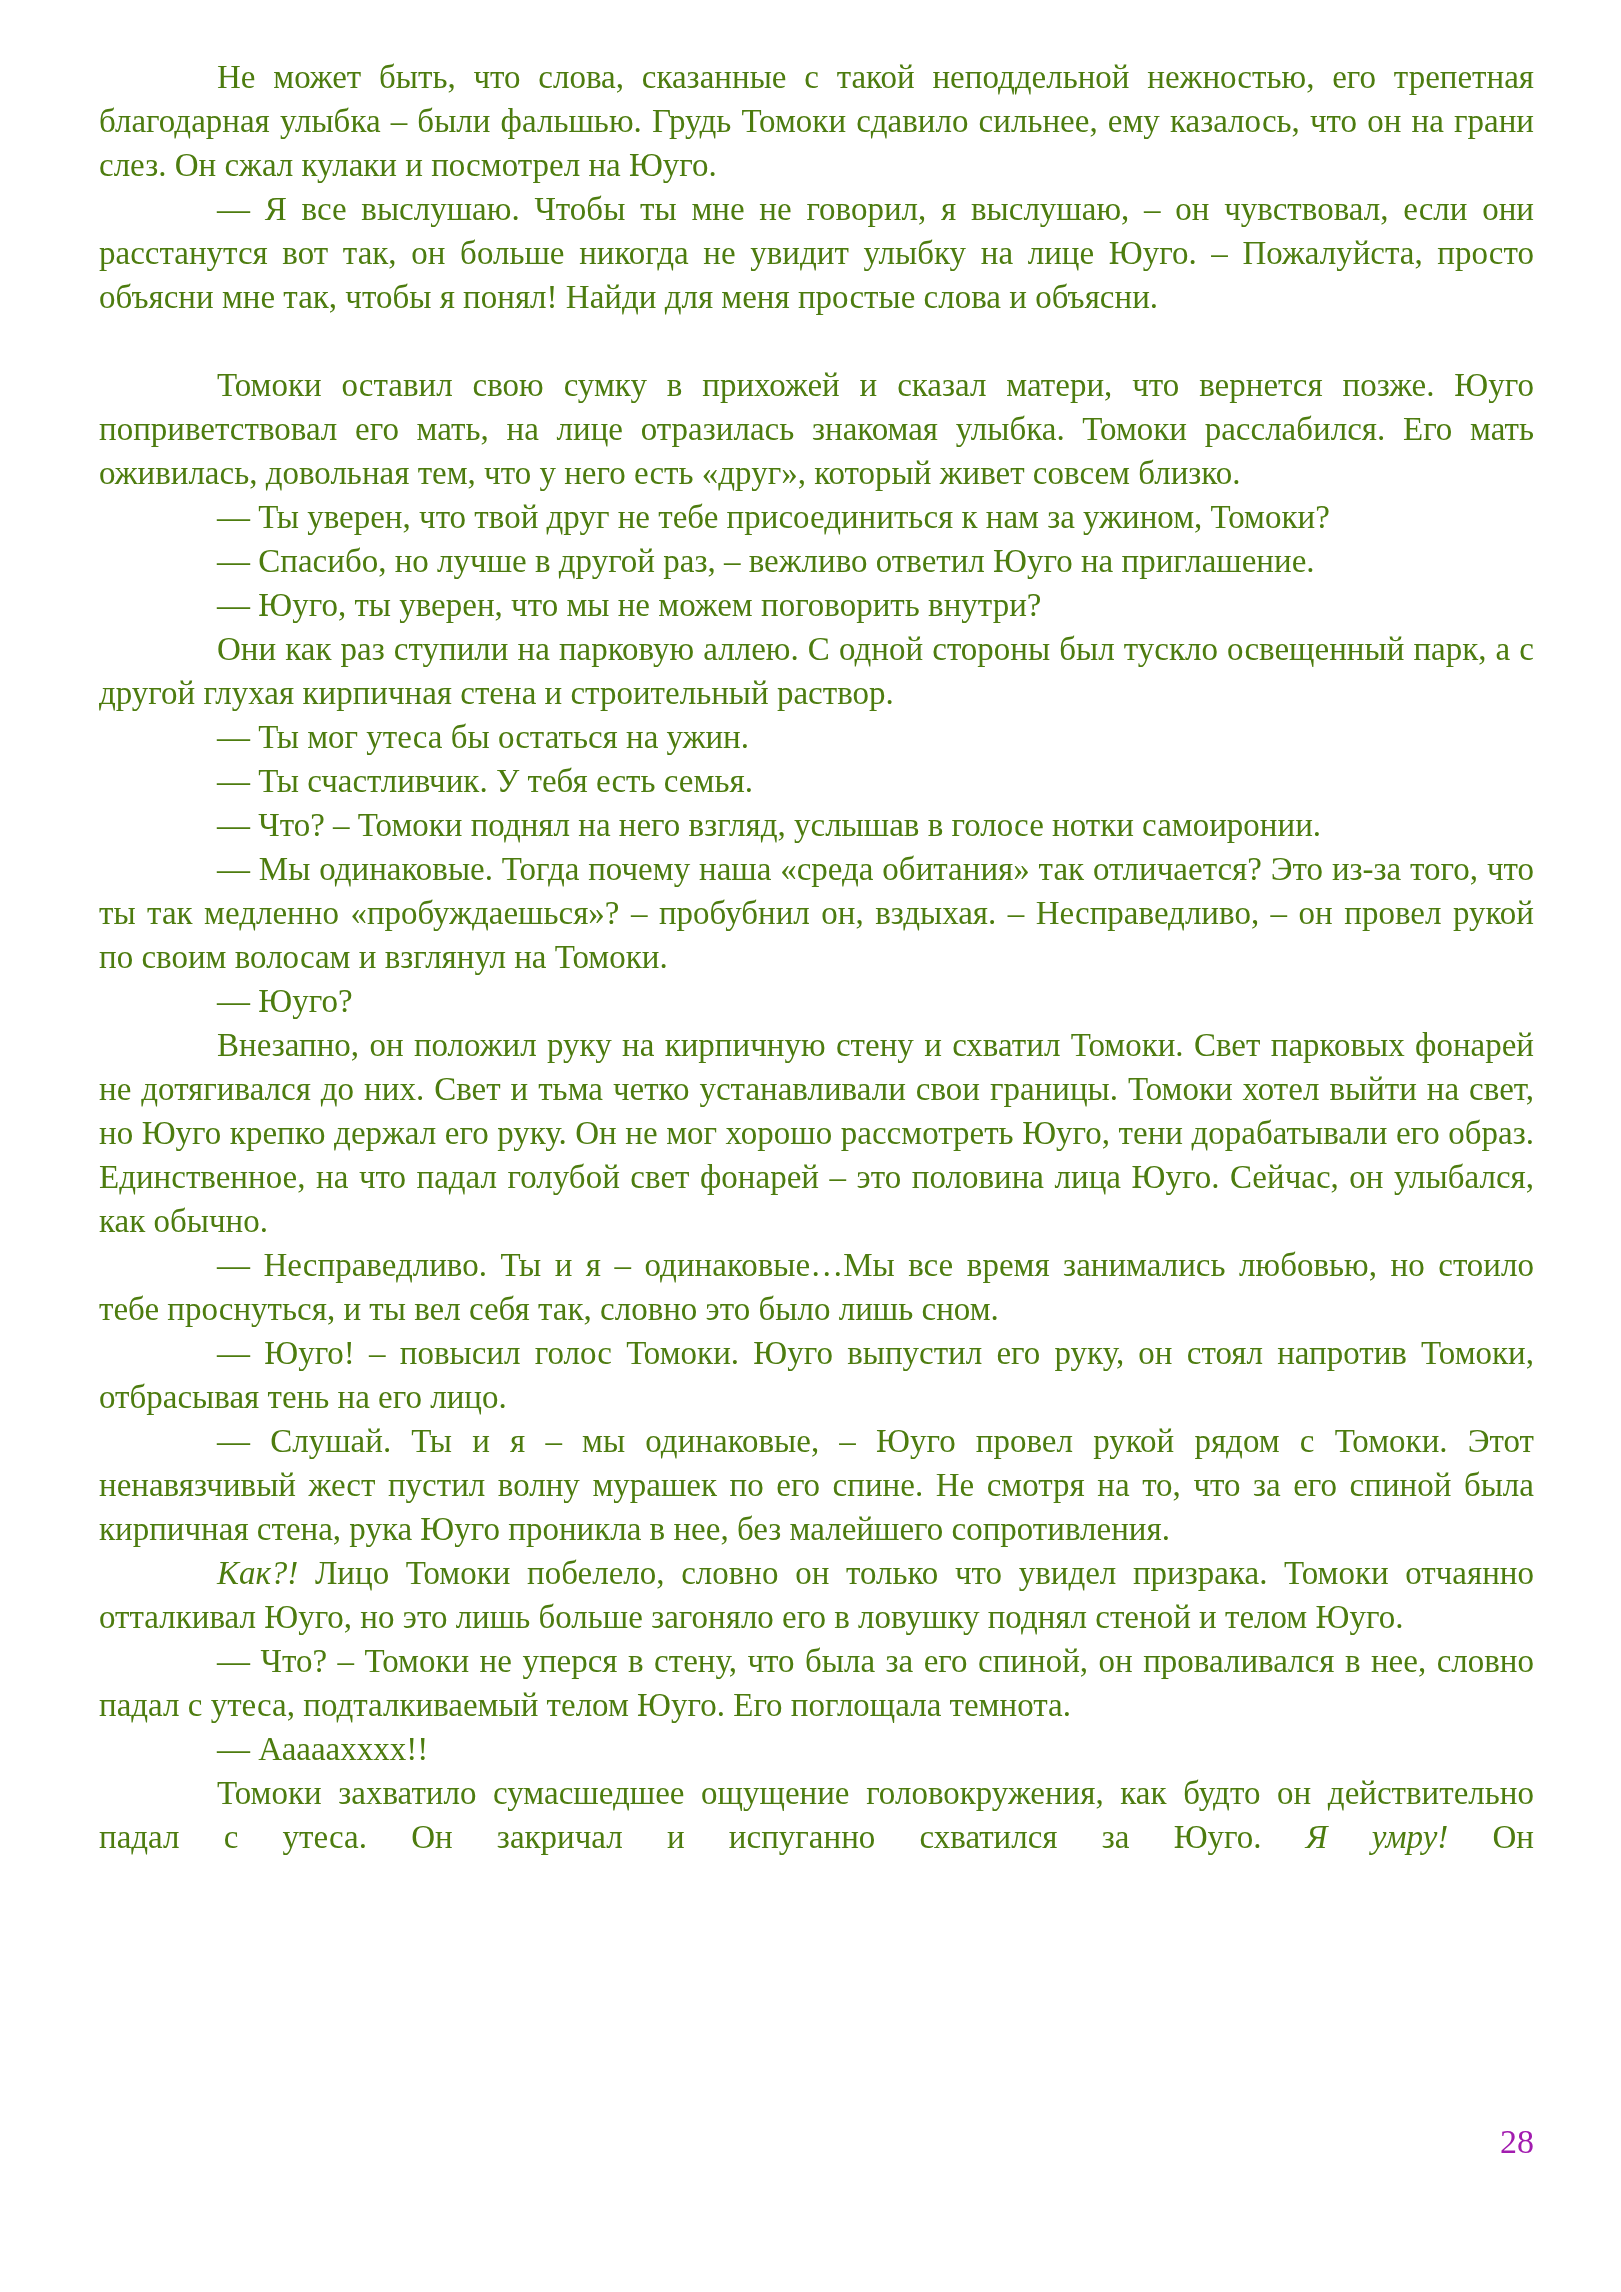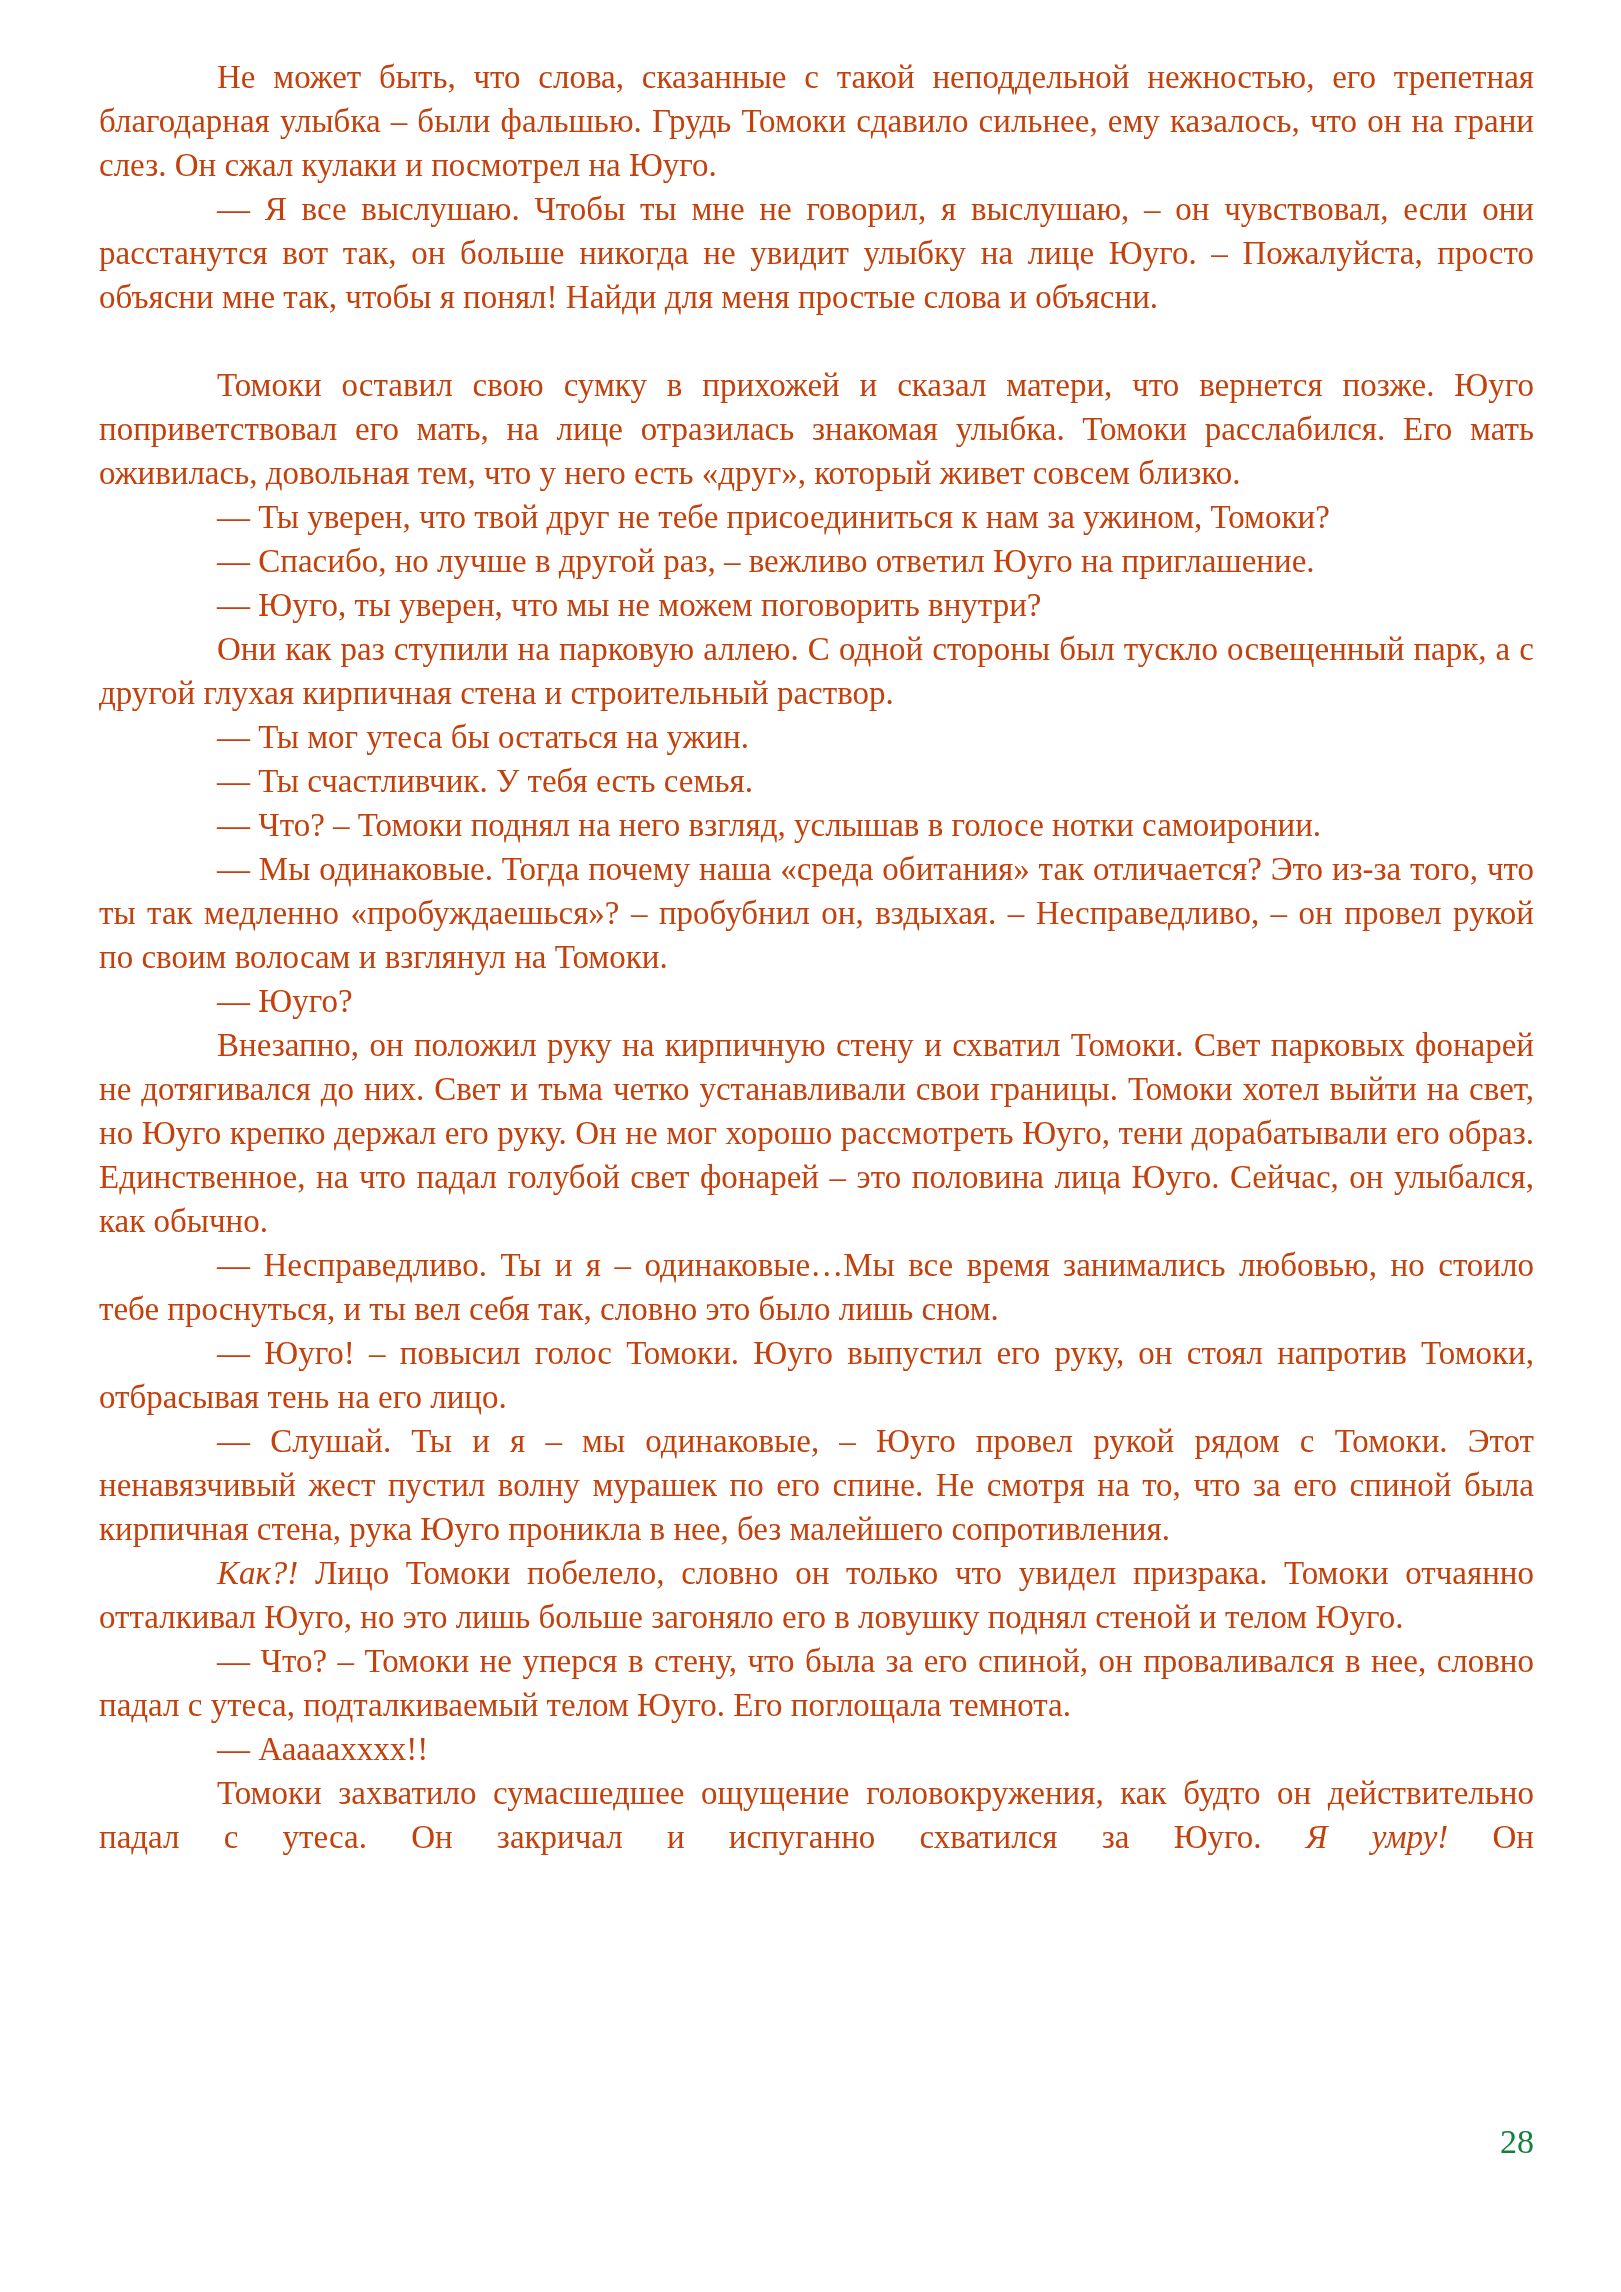--- a/index.html
+++ b/index.html
@@ -4,32 +4,32 @@
 <style>
   html, body { margin: 0; padding: 0; background: #ffffff; }
   body { width: 1621px; height: 2293px; position: relative; overflow: hidden; }
   .page {
     position: absolute;
     left: 99px; top: 55px;
     width: 1435px;
     font-family: "Liberation Serif", serif;
     font-size: 33px;
     line-height: 44px;
-    color: #c2410c;
+    color: #4d7c0f;
     text-align: justify;
   }
   .p { margin: 0; text-indent: 118px; }
   .p.last-left { text-align-last: left; }
   .gap { height: 44px; }
   .page-number {
     position: absolute;
     right: 87px; top: 2123px;
     font-family: "Liberation Serif", serif;
     font-size: 34px;
-    color: #15803d;
+    color: #a21caf;
   }
   em { font-style: italic; margin-top: 48px; }
 </style>
 </head>
 <body>
 
 <div class="page">
   <p class="p last-left">Не может быть, что слова, сказанные с такой неподдельной нежностью, его трепетная благодарная улыбка – были фальшью. Грудь Томоки сдавило сильнее, ему казалось, что он на грани слез. Он сжал кулаки и посмотрел на Юуго.</p>
   <p class="p last-left">— Я все выслушаю. Чтобы ты мне не говорил, я выслушаю, – он чувствовал, если они расстанутся вот так, он больше никогда не увидит улыбку на лице Юуго. – Пожалуйста, просто объясни мне так, чтобы я понял! Найди для меня простые слова и объясни.</p>
   <div class="gap"></div>

